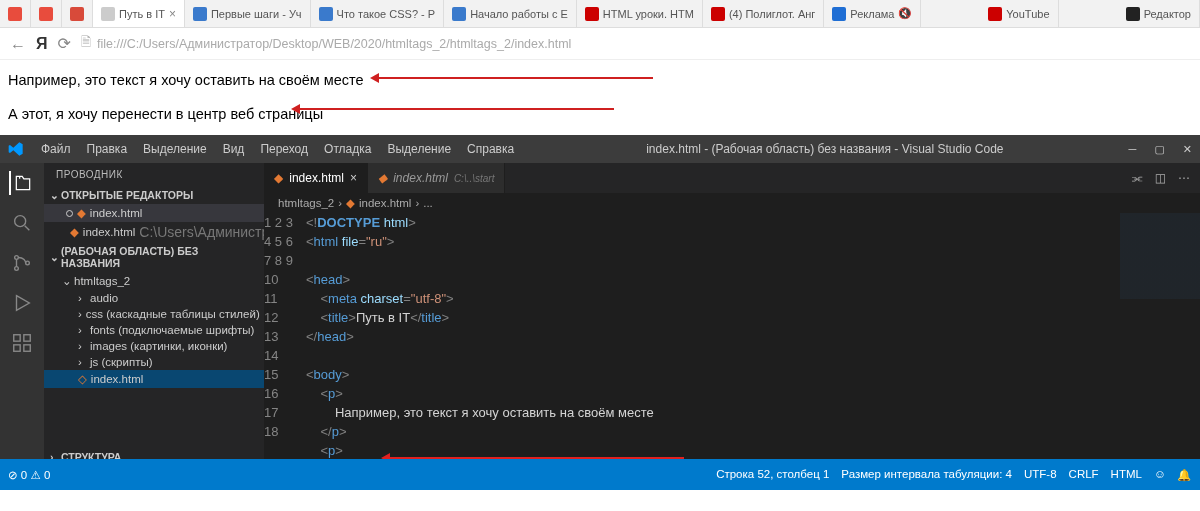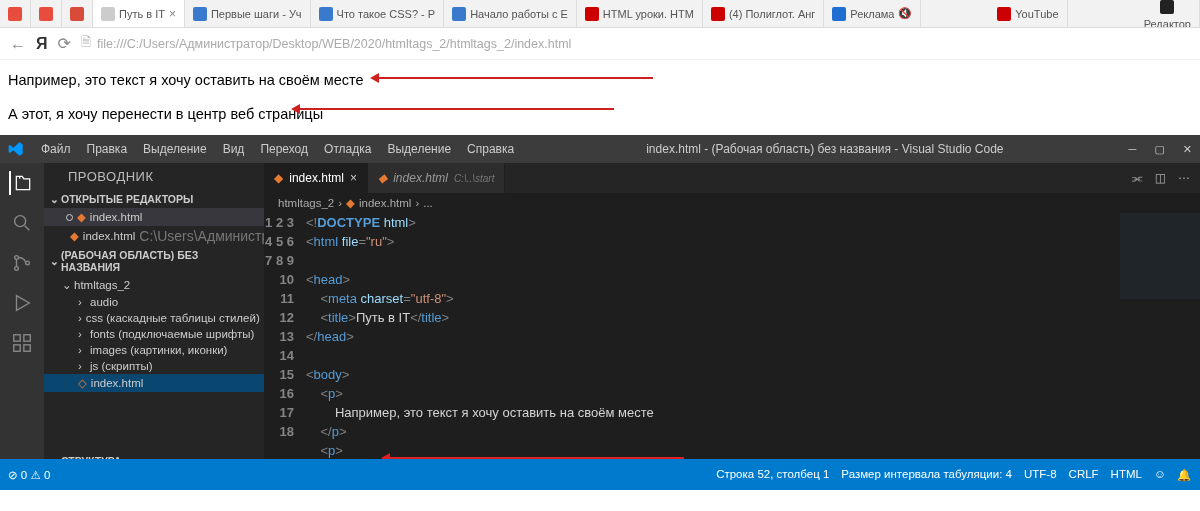--- a/index.html
+++ b/index.html
@@ -21,36 +21,36 @@
 .vsc-logo{width:16px;height:16px;margin-right:10px;}
 .vsc-menu{display:flex;gap:2px;}
 .vsc-menu span{padding:3px 7px;cursor:pointer;}
 .vsc-title-center{flex:1;text-align:center;color:#ccc;}
 .vsc-winbtns{display:flex;gap:18px;color:#ccc;font-size:11px;}
 .vsc-body{flex:1;display:flex;overflow:hidden;}
 .activity-bar{width:44px;background:#333;display:flex;flex-direction:column;align-items:center;padding-top:8px;gap:16px;}
 .act-icon{width:24px;height:24px;color:#888;display:flex;align-items:center;justify-content:center;cursor:pointer;}
 .act-icon.active{color:#fff;border-left:2px solid #fff;margin-left:-2px;padding-left:2px;}
 .sidebar{width:220px;background:#252526;overflow:hidden;font-size:11.5px;}
-.sb-title{padding:6px 24px;color:#bbb;font-size:13px;letter-spacing:.5px;}
+.sb-title{padding:6px 12px;color:#bbb;font-size:10px;letter-spacing:.5px;}
 .sb-section{padding:3px 6px;color:#ccc;font-size:10.5px;font-weight:600;cursor:pointer;display:flex;align-items:center;gap:3px;}
 .sb-item{padding:2px 6px 2px 22px;color:#ccc;cursor:pointer;display:flex;align-items:center;gap:4px;white-space:nowrap;overflow:hidden;}
 .sb-item.active{background:#37373d;}
 .sb-item.sel{background:#094771;}
 .sb-sub{padding-left:34px;}
 .chev{display:inline-block;width:8px;}
 .dot{width:7px;height:7px;border-radius:50%;border:1px solid #ccc;display:inline-block;}
 .editor{flex:1;background:#1e1e1e;display:flex;flex-direction:column;position:relative;}
 .ed-tabs{height:30px;background:#252526;display:flex;align-items:stretch;}
 .ed-tab{display:flex;align-items:center;padding:0 10px;gap:6px;background:#2d2d2d;color:#999;font-size:12px;cursor:pointer;border-right:1px solid #1e1e1e;font-style:italic;}
 .ed-tab.active{background:#1e1e1e;color:#fff;font-style:normal;}
 .ed-actions{margin-left:auto;display:flex;align-items:center;gap:12px;padding-right:10px;color:#aaa;}
 .breadcrumb{height:20px;display:flex;align-items:center;padding:0 14px;font-size:11.5px;color:#aaa;gap:4px;}
 .code{flex:1;display:flex;font-family:Consolas,monospace;font-size:13px;line-height:19px;overflow:hidden;position:relative;}
-.gutter{width:42px;text-align:right;color:#858585;padding-right:12px;user-select:none;font-weight:bold;}
+.gutter{width:42px;color:#858585;padding-right:12px;user-select:none;}
 .lines{flex:1;color:#d4d4d4;white-space:pre;}
 .t-tag{color:#808080;}
 .t-el{color:#569cd6;}
 .t-attr{color:#9cdcfe;}
 .t-str{color:#ce9178;}
 .t-doctype{color:#569cd6;font-weight:bold;}
 .minimap{position:absolute;right:0;top:0;width:80px;height:100%;opacity:.16;background:linear-gradient(#2a4a6a 0 35%,transparent 35%);}
 .code-arrow{position:absolute;height:2px;background:#e02020;z-index:5;}
 .code-arrow::before{content:'';position:absolute;left:-8px;top:-4px;border:5px solid transparent;border-right:9px solid #e02020;}
 .structure{background:#252526;padding:3px 6px;font-size:10.5px;font-weight:600;color:#ccc;}
@@ -99,21 +99,21 @@
     </div>
     <div class="tab">
       <span class="fav" style="background:#1f6ed4"></span>
       <span>Реклама</span>
       <span>🔇</span>
     </div>
     <div class="tab" style="margin-left: auto;">
       <span class="fav" style="background:#cc0000"></span>
       <span>YouTube</span>
     </div>
-    <div class="tab" style="margin-left: auto; flex-direction: column;">
+    <div class="tab" style="margin-left: auto;">
       <span class="fav" style="background:#222"></span>
       <span>Редактор</span>
     </div>
   </div>
 
 <div class="browser-bar">
   <span class="nav-btn">←</span>
   <span class="nav-btn" style="font-weight:700;color:#333;">Я</span>
   <span class="nav-btn">⟳</span>
   <div class="url-bar">

